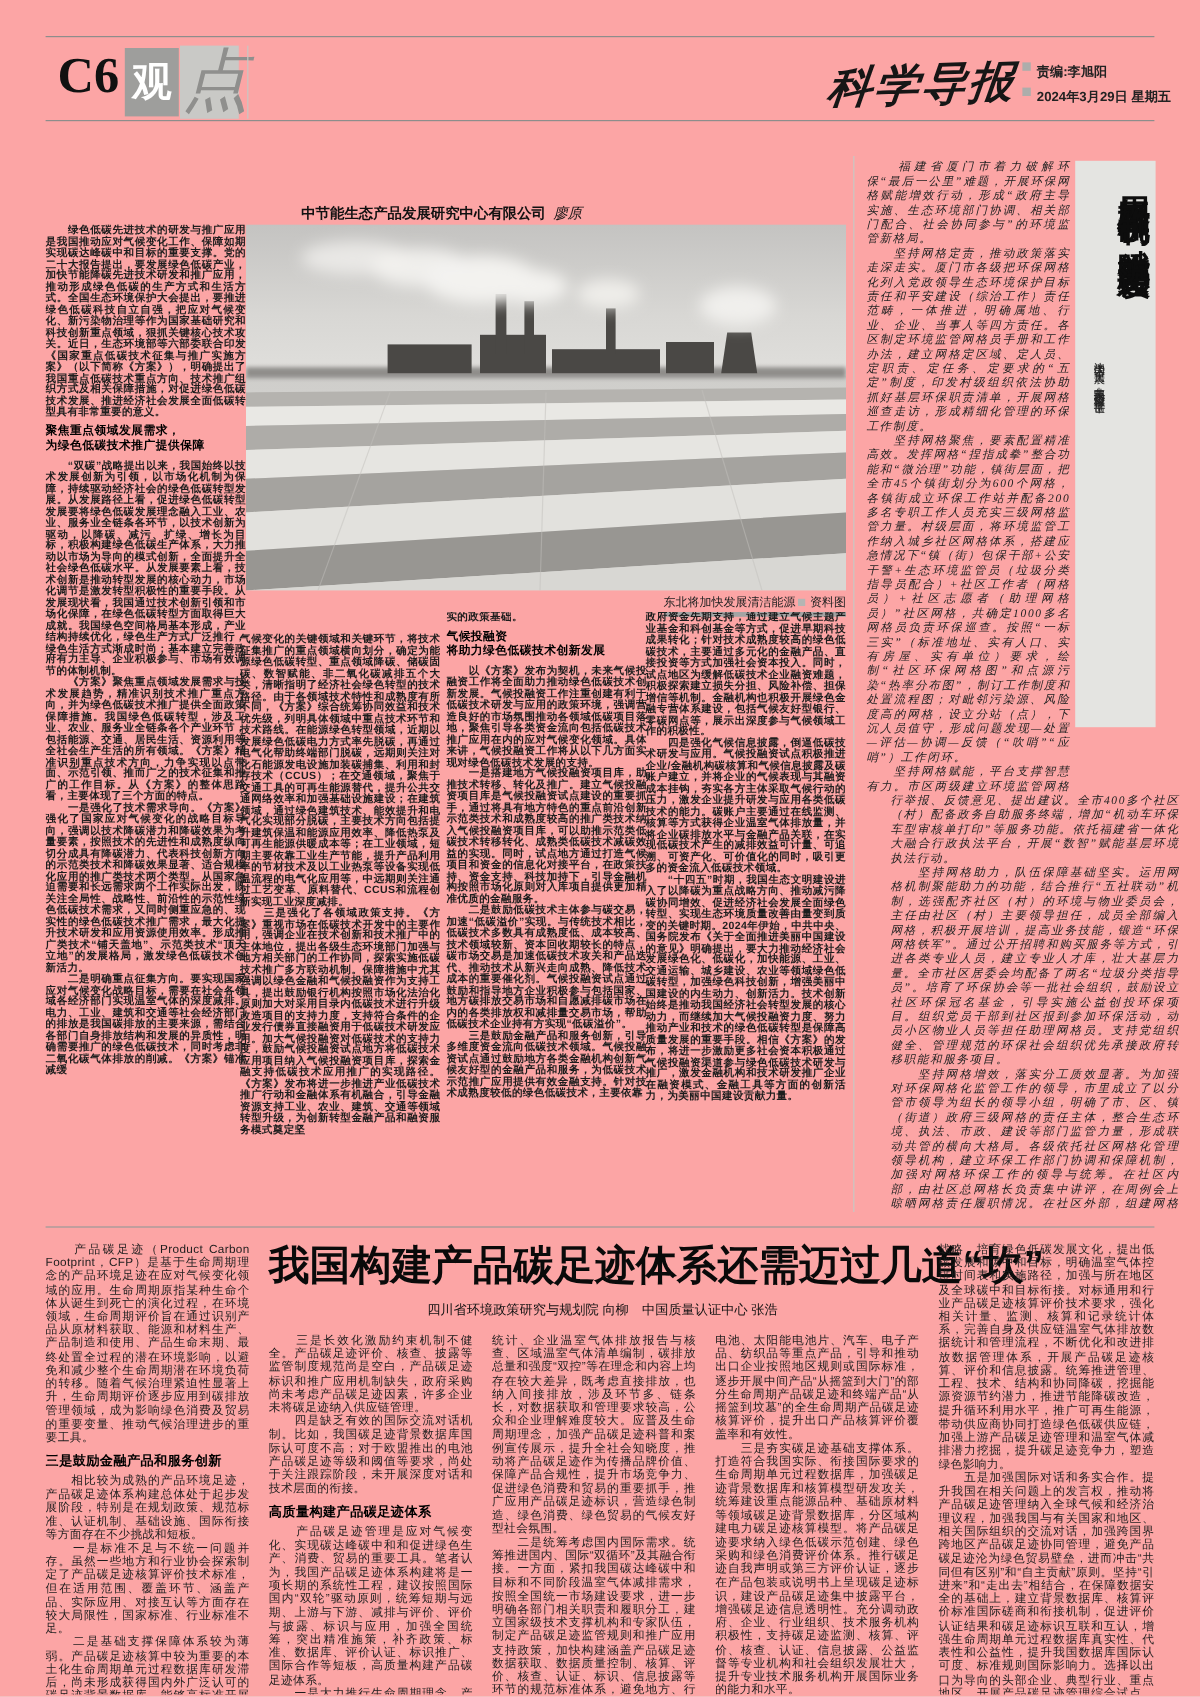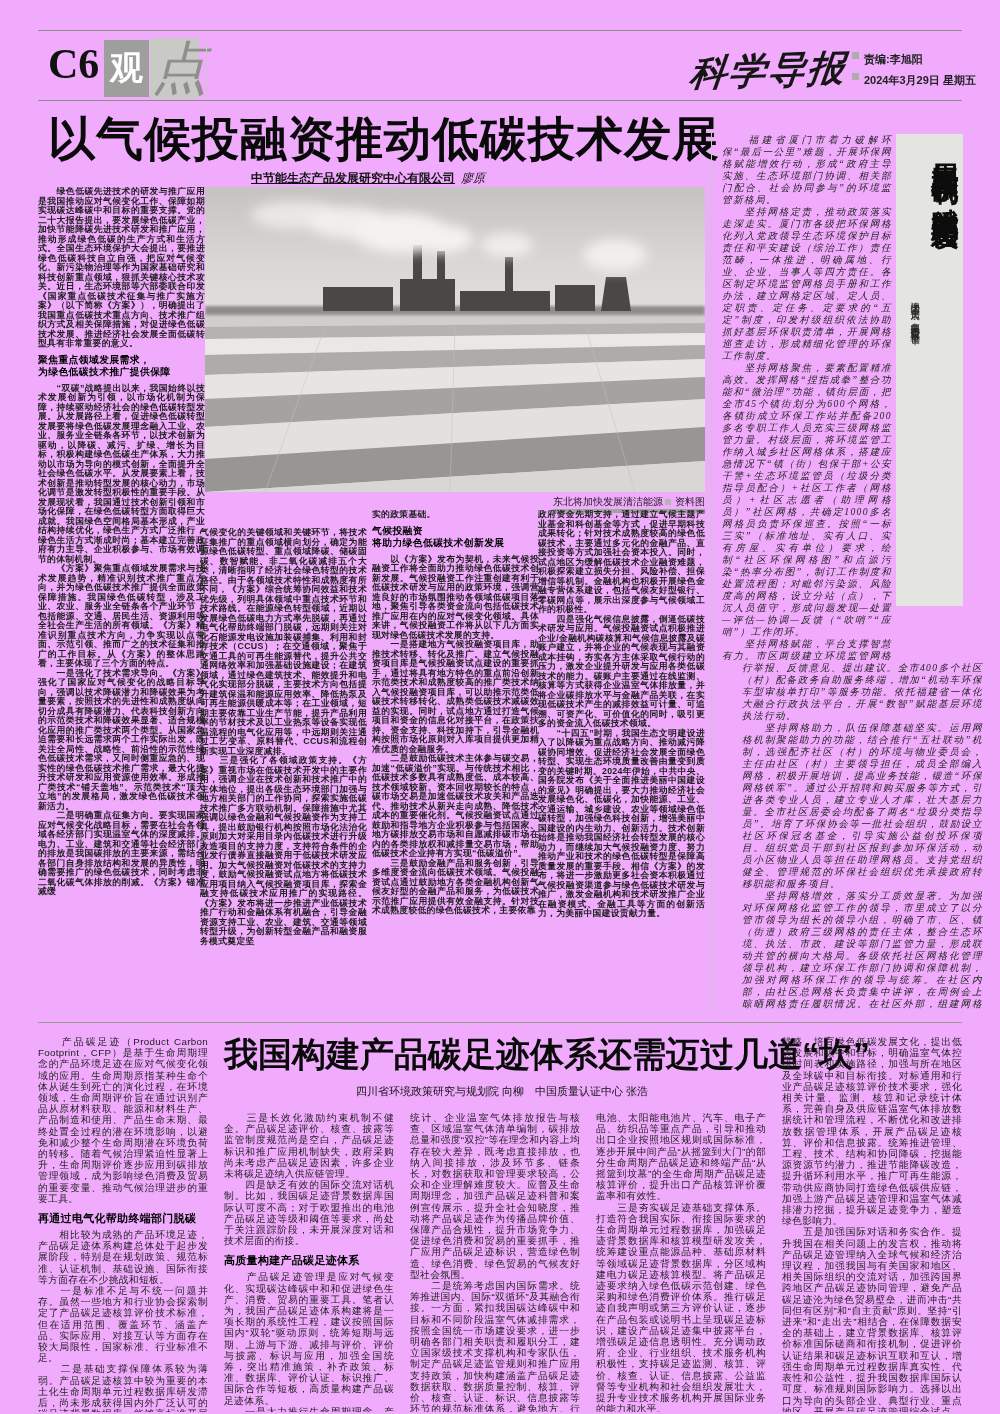--- a/index.html
+++ b/index.html
@@ -1,16 +1,16 @@
 <!DOCTYPE html>
 <html><head>
 <meta charset="utf-8">
 <style>
   html,body{margin:0;padding:0;background:#e8e8e6;}
-  .page{position:relative;width:1000px;height:1414px;background:#f0abfc;margin:0 auto;
+  .page{position:relative;width:1000px;height:1414px;background:#fca5a5;margin:0 auto;
         font-family:"Liberation Sans",sans-serif;color:#1c1c1c;overflow:hidden;}
   .abs{position:absolute;}
   .hrule{background:#8d8d8b;height:1px;}
   .vrule{background:#c7c7c4;width:1px;}
 
   
   .edition{font-family:"Liberation Serif",serif;font-weight:bold;font-size:42px;color:#111;}
   .logo-box1{width:45px;height:57px;background:#9e9e9c;color:#fff;font-weight:bold;font-size:33px;
              display:flex;align-items:center;justify-content:center;}
   .logo-box2{width:49px;height:61px;background:#c9c9c6;overflow:visible;}
@@ -18,21 +18,21 @@
              line-height:60px;display:block;margin-left:2px;}
   .masthead{font-family:"Liberation Serif",serif;font-style:italic;font-weight:bold;font-size:37px;
             color:#161616;transform:skewX(-8deg) rotate(-2deg);letter-spacing:2px;}
   .ed-row{display:flex;align-items:flex-start;font-size:11px;color:#222;margin-bottom:6px;font-weight:bold;}
   .sq{width:7px;height:7px;background:#adadab;margin-right:5px;flex:0 0 auto;}
 
   
   .headline-main{text-align:center;font-weight:900;font-size:47px;letter-spacing:1px;color:#0a0a0a;
                  white-space:nowrap;}
   .byline-main{text-align:center;font-size:12px;color:#111;}
-  .byline-main .org{font-weight:bold;text-decoration:underline;}
+  .byline-main .org{font-weight:bold;}
   .byline-main .author{font-family:"Liberation Serif",serif;font-style:italic;margin-left:6px;}
   .body-col{font-size:8.8px;line-height:9.5px;letter-spacing:0.3px;text-align:justify;
             color:#1d1d1d;overflow:hidden;}
   .body-col p{margin:0;white-space:pre-line;font-weight:bold;}
   .subhead-main{font-weight:bold;font-size:9.8px;line-height:12.5px;margin:5px 0;white-space:pre-line;
                 letter-spacing:0.4px;color:#000;}
   .caption{font-size:10px;color:#222;text-align:right;}
   .caption .cap-line{border-bottom:4px solid #a3a3a3;padding-bottom:2px;}
   .caption .sq-small{display:inline-block;width:6px;height:6px;background:#b5b5b3;margin:0 4px 0 2px;}
 
@@ -79,21 +79,20 @@
       <span>责编:李旭阳</span>
     </div>
     <div class="ed-row">
       <span class="sq"></span>
       <span>2024年3月29日  星期五</span>
     </div>
   </div>
 
   <div class="abs hrule" style="left:38px;top:100px;width:924px;"></div>
 
-  <div class="abs headline-main" style="left:48px;top:108px;width:640px;">以气候投融资推动低碳技术发展</div>
 
   <div class="abs byline-main" style="left:48px;top:170px;width:640px;">
     <span class="org">中节能生态产品发展研究中心有限公司</span><span class="author">廖原</span>
   </div>
 
   <div class="abs" style="left:205px;top:187px;width:500px;height:305px;">
     <svg width="500" height="305" viewBox="0 0 500 305" preserveAspectRatio="none">
       <defs>
         <linearGradient id="skyg" x1="0" y1="0" x2="0" y2="1">
           <stop offset="0" stop-color="#c4c3c1"></stop>
@@ -208,21 +207,21 @@
   </div>
 
   <div class="abs hrule" style="left:38px;top:1022px;width:924px;background:#9a9a98;"></div>
 
   <div class="abs headline-bottom" style="left:224px;top:1032px;width:556px;">我国构建产品碳足迹体系还需迈过几道“坎”</div>
 
   <div class="abs byline-bottom" style="left:224px;top:1084px;width:556px;">四川省环境政策研究与规划院 向柳　中国质量认证中心 张浩</div>
 
   <div class="abs bottom-col" style="left:38px;top:1036px;width:170px;height:376px;">
     <p>　　产品碳足迹（Product Carbon Footprint，CFP）是基于生命周期理念的产品环境足迹在应对气候变化领域的应用。生命周期原指某种生命个体从诞生到死亡的演化过程，在环境领域，生命周期评价旨在通过识别产品从原材料获取、能源和材料生产、产品制造和使用、产品生命末期、最终处置全过程的潜在环境影响，以避免和减少整个生命周期潜在环境负荷的转移。随着气候治理紧迫性显著上升，生命周期评价逐步应用到碳排放管理领域，成为影响绿色消费及贸易的重要变量、推动气候治理进步的重要工具。</p>
-    <div class="subhead-bottom">再通过电气化帮助终端部门脱碳</div>
+    <div class="subhead-bottom">三是鼓励金融产品和服务创新</div>
     <p>　　相比较为成熟的产品环境足迹，产品碳足迹体系构建总体处于起步发展阶段，特别是在规划政策、规范标准、认证机制、基础设施、国际衔接等方面存在不少挑战和短板。
 　　一是标准不足与不统一问题并存。虽然一些地方和行业协会探索制定了产品碳足迹核算评价技术标准，但在适用范围、覆盖环节、涵盖产品、实际应用、对接互认等方面存在较大局限性，国家标准、行业标准不足。
 　　二是基础支撑保障体系较为薄弱。产品碳足迹核算中较为重要的本土化生命周期单元过程数据库研发滞后，尚未形成获得国内外广泛认可的碳足迹背景数据库。能够高标准开展产品碳足迹核算、评价、核查、认证等的专业技术服务机构较少，专业人才供给不足。</p>
   </div>
 
   <div class="abs bottom-col" style="left:224px;top:1112px;width:170px;height:300px;">
     <p>　　三是长效化激励约束机制不健全。产品碳足迹评价、核查、披露等监管制度规范尚是空白，产品碳足迹标识和推广应用机制缺失，政府采购尚未考虑产品碳足迹因素，许多企业未将碳足迹纳入供应链管理。
 　　四是缺乏有效的国际交流对话机制。比如，我国碳足迹背景数据库国际认可度不高；对于欧盟推出的电池产品碳足迹等级和阈值等要求，尚处于关注跟踪阶段，未开展深度对话和技术层面的衔接。</p>
     <div class="subhead-bottom">高质量构建产品碳足迹体系</div>
     <p>　　产品碳足迹管理是应对气候变化、实现碳达峰碳中和和促进绿色生产、消费、贸易的重要工具。笔者认为，我国产品碳足迹体系构建将是一项长期的系统性工程，建议按照国际国内“双轮”驱动原则，统筹短期与远期、上游与下游、减排与评价、评价与披露、标识与应用，加强全国统筹，突出精准施策，补齐政策、标准、数据库、评价认证、标识推广、国际合作等短板，高质量构建产品碳足迹体系。

